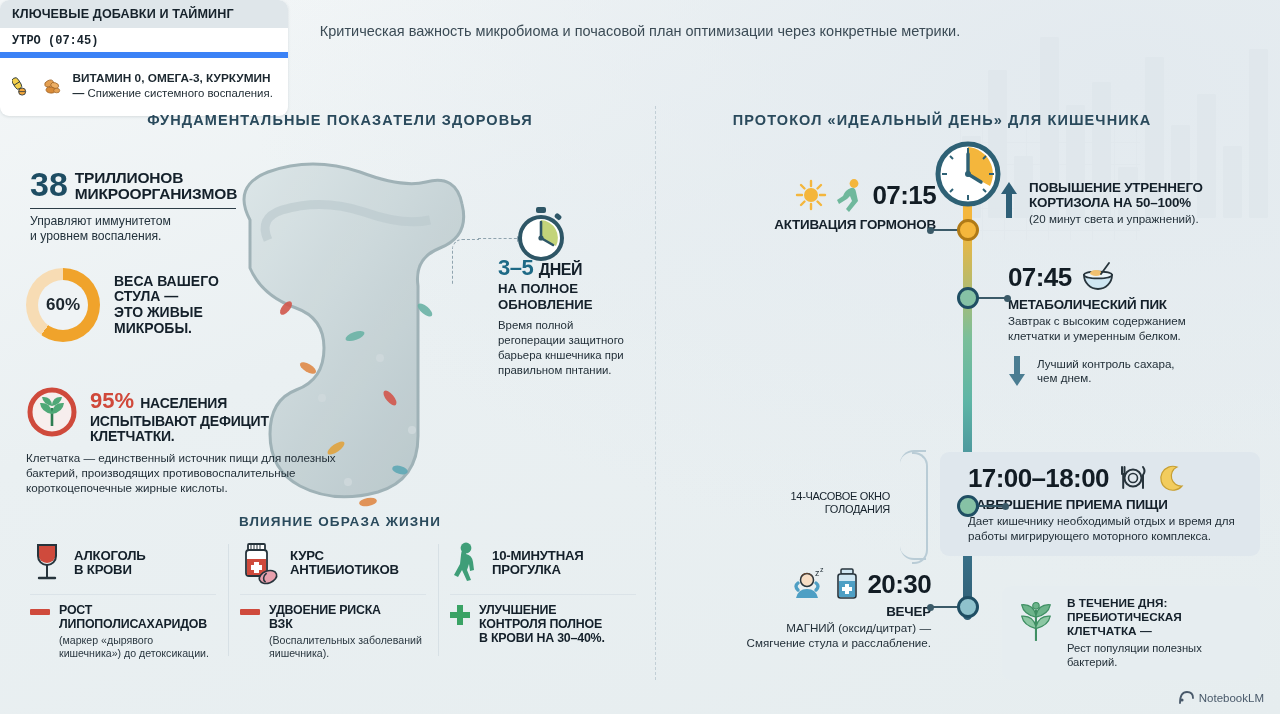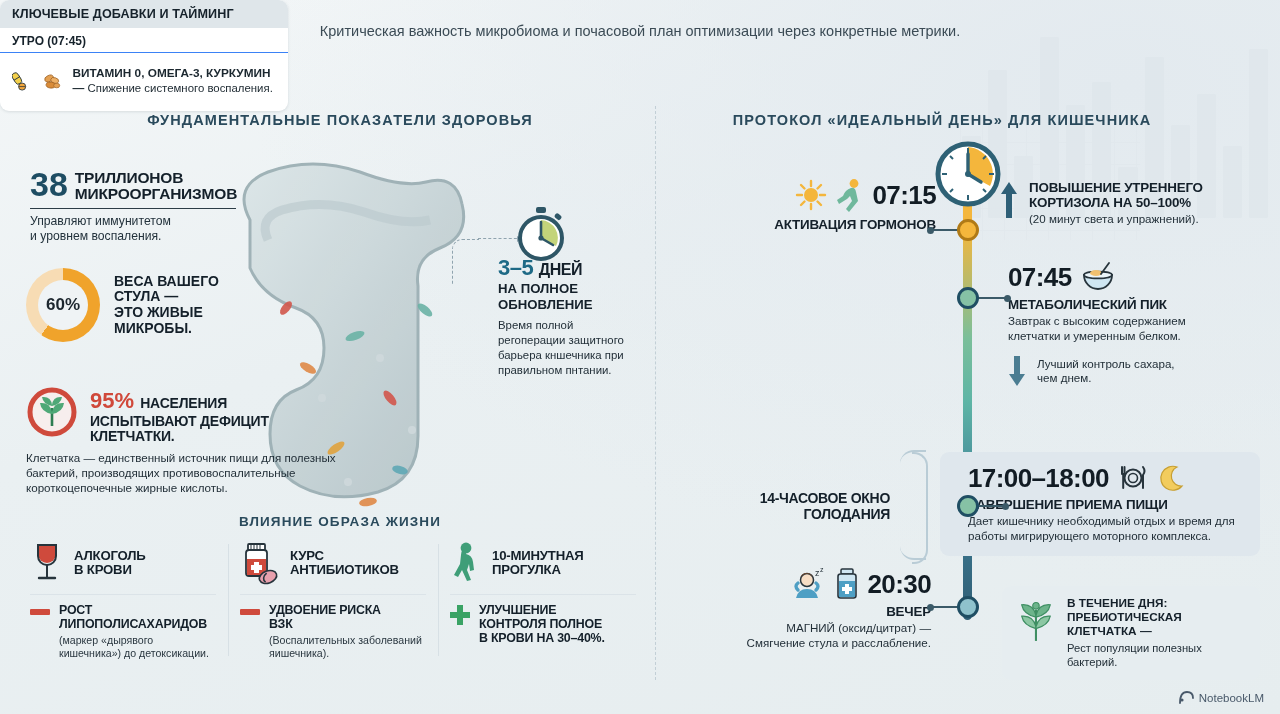--- a/index.html
+++ b/index.html
@@ -123,27 +123,27 @@
   .tl-s { font-size:11.6px; color:#222f38; line-height:1.27; }
 
   .up-arrow, .dn-arrow { width:18px; flex:none; }
 
   .card { position:absolute; background:#e8eef2; border-radius:9px; }
   .card-supp { left:668px; top:326px; width:288px; background:#ffffff;
                box-shadow:0 1px 3px rgba(40,60,70,.13); border-radius:9px; overflow:hidden; }
   .card-supp .hd { background:#dfe6ea; padding:7px 12px; font-size:12.6px; font-weight:bold;
                    color:#16222b; letter-spacing:.1px; }
   .card-supp .tm { padding:6px 12px 4px; font-size:12px; font-weight:bold; color:#16222b;
-                   border-bottom:1px solid #3b82f6; }
+                   border-bottom:6px solid #3b82f6;font-family:Liberation Mono, monospace; }
   .card-supp .bd { display:flex; gap:10px; align-items:center; padding:8px 12px 10px; }
   .card-supp .bd .tx { font-size:11.4px; line-height:1.25; color:#1b272f; }
   .card-supp .bd .tx b { font-size:11.8px; }
 
   .fast-label { position:absolute; left:690px; top:490px; width:200px; text-align:right;
-                font-size:14px; font-weight:bold; color:#14202a; line-height:1.17; letter-spacing:-.3px;}
+                font-size:11px; font-weight:normal; color:#14202a; line-height:1.17; letter-spacing:-.3px;}
   .brace { position:absolute; left:900px; top:450px; width:26px; height:110px;
            border:2.5px solid #b9ccd6; border-right:0; border-radius:14px 0 0 14px;
            border-left:0; }
   .brace::before { content:""; position:absolute; left:12px; top:0; width:14px; height:55px;
            border:2.5px solid #b9ccd6; border-left:0; border-bottom:0; border-radius:0 14px 0 0; }
   .brace::after { content:""; position:absolute; left:12px; top:55px; width:14px; height:55px;
            border:2.5px solid #b9ccd6; border-left:0; border-top:0; border-radius:0 0 14px 0; }
 
   .card-1700 { left:940px; top:452px; width:320px; background:#dfe7ed; padding:12px 16px 13px 28px; }
   .card-daily { left:1002px; top:586px; width:258px; background:#e6edf0; padding:11px 14px;

